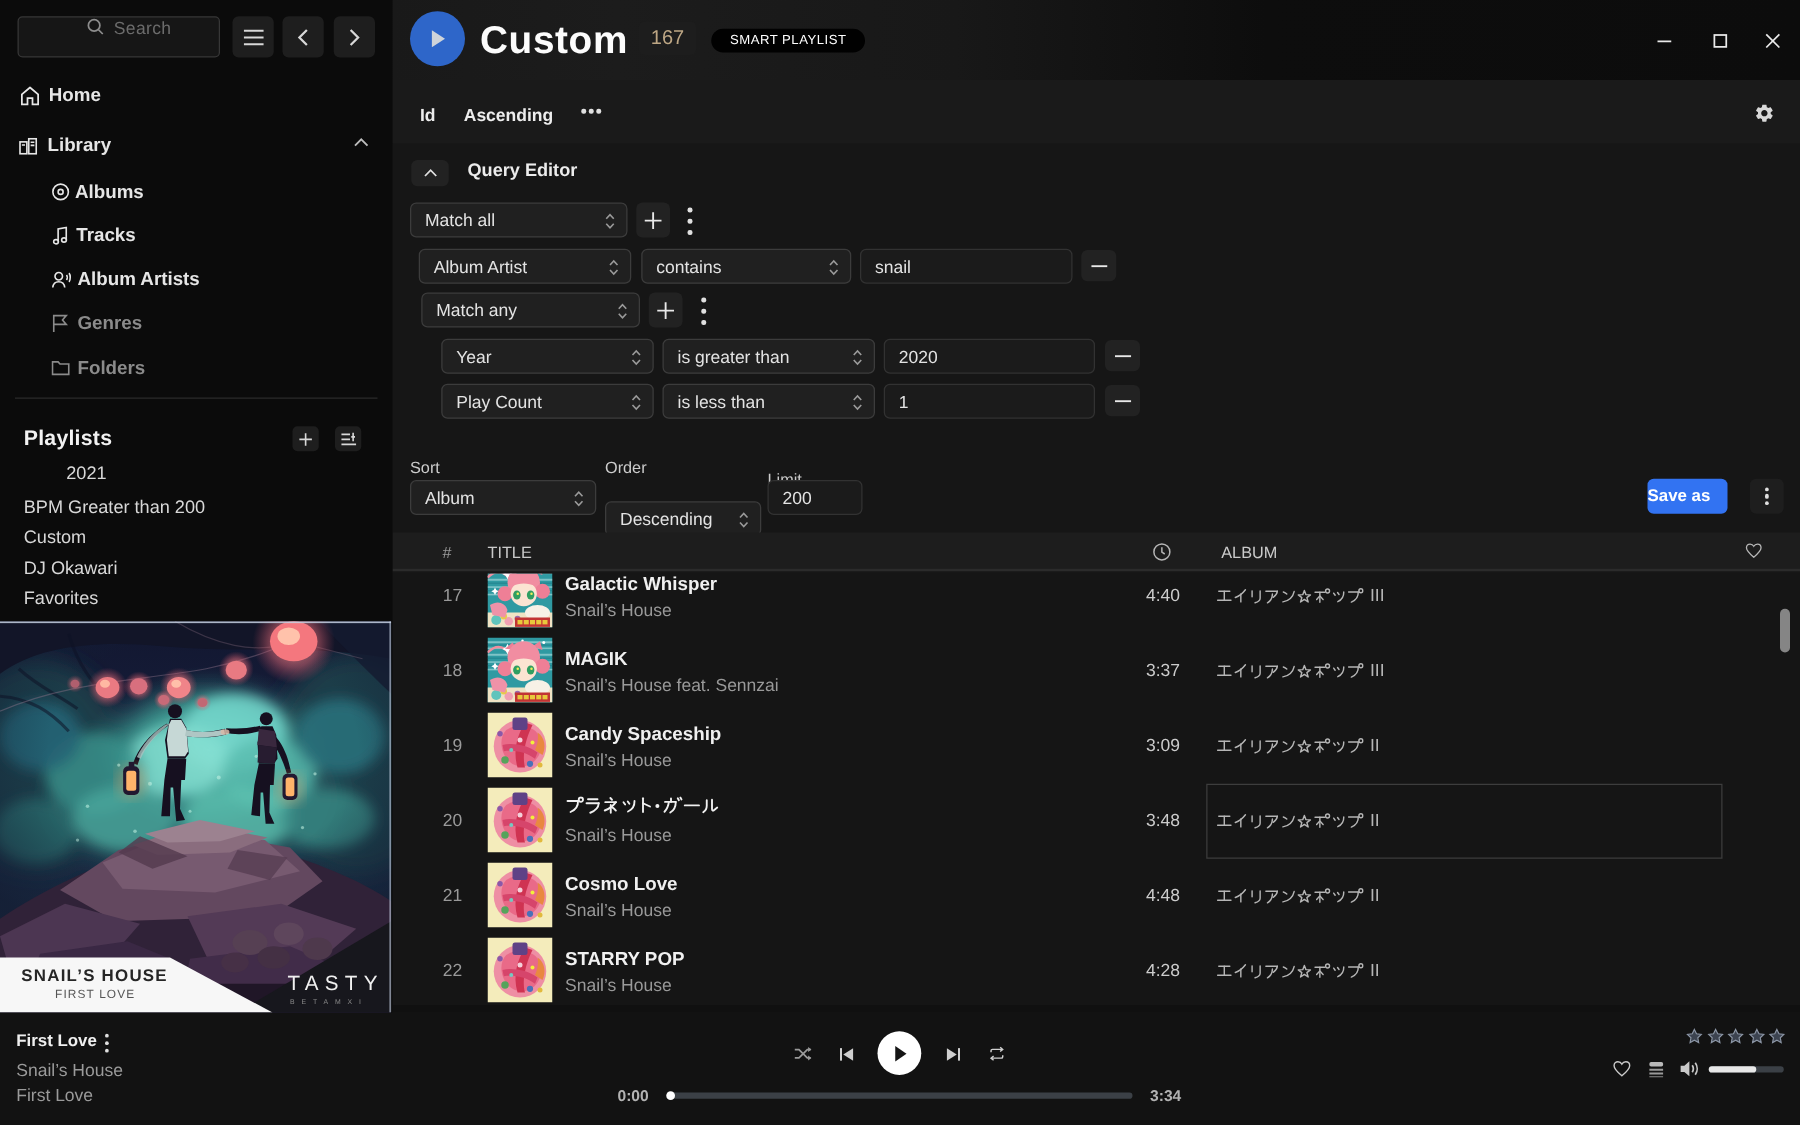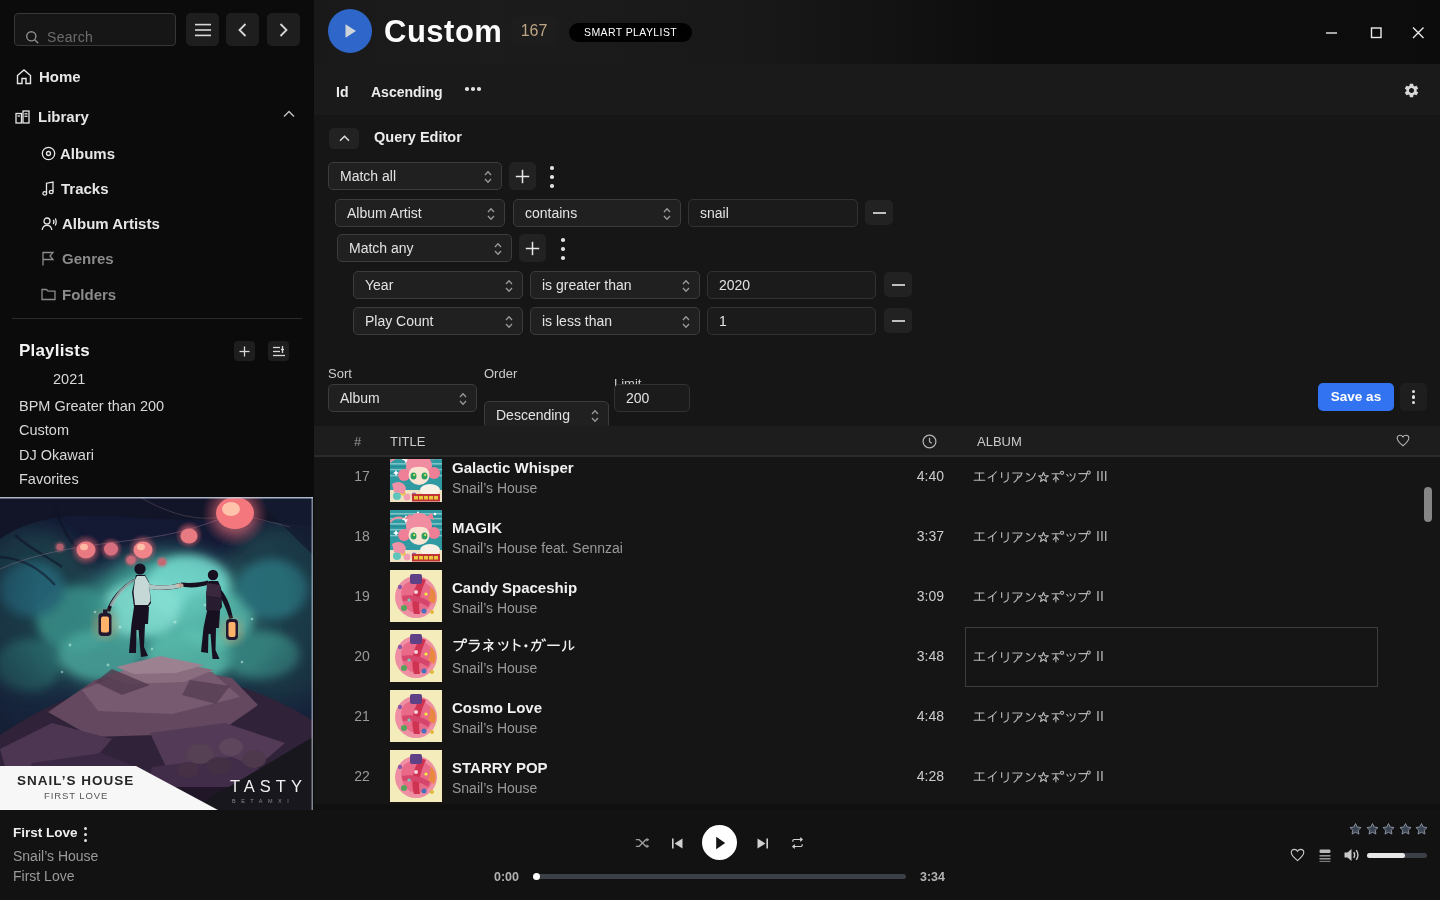--- a/index.html
+++ b/index.html
@@ -5,21 +5,21 @@
   * { margin:0; padding:0; box-sizing:border-box; }
   html,body { width:1440px; height:900px; overflow:hidden; background:#161616;
     font-family:"Liberation Sans", sans-serif; }
   .abs { position:absolute; }
   #app { position:relative; width:1440px; height:900px; }
 
   
   #sidebar { position:absolute; left:0; top:0; width:314px; height:810px; background:#0b0b0b; z-index:5; }
   .sbtn { position:absolute; background:#1e1e1e; border-radius:5px; display:flex; align-items:center; justify-content:center; }
   #searchbox { position:absolute; left:14px; top:13px; width:162px; height:33px; background:#161616;
-     border:1px solid #373737; border-radius:4px; display:flex; align-items:flex-end; }
+     border:1px solid #373737; border-radius:4px; display:flex; align-items:flex-start;padding-left:44px; }
   #searchbox span { color:#6c6c6c; font-size:14px; margin-left:7px; letter-spacing:.3px;}
   .navrow { position:absolute; display:flex; align-items:center; color:#e6e6e6; font-weight:bold; }
   .navrow svg { flex:0 0 auto; }
   .subgray { color:#8b8b8b !important; }
   #plist-title { position:absolute; left:19px; top:341px; font-size:17px; font-weight:bold; color:#f2f2f2; letter-spacing:.2px;}
   .plitem { position:absolute; left:19px; color:#d8d8d8; font-size:14.5px; }
 
   
   #headerband { position:absolute; left:314px; top:0; width:1126px; height:64px;
      background:linear-gradient(90deg,#191919 0%,#1c1c1c 16%,#181818 40%,#0d0d0d 62%,#0c0c0c 100%); }
@@ -41,22 +41,22 @@
   #query { position:absolute; left:314px; top:115px; width:1126px; height:311px; background:#161616; }
   .sel, .inp { position:absolute; height:28px; background:#202020; border:1px solid #3c3c3c;
      border-radius:5px; color:#e3e3e3; font-size:14px; line-height:26px; padding-left:11px; }
   .inp { background:#1b1b1b; border-color:#323232; }
   .sel .chev { position:absolute; right:9px; top:6px; }
   .sqbtn { position:absolute; width:27px; height:28px; background:#222222; border-radius:5px;
      display:flex; align-items:center; justify-content:center; color:#e8e8e8; }
   .vdots { position:absolute; width:4px; }
   .vdots i { display:block; width:3.6px; height:3.6px; border-radius:50%; background:#e0e0e0; margin:0 0 5.4px 0;}
   .qlabel { position:absolute; color:#cccccc; font-size:13px; }
-  #saveas { position:absolute; left:1318px; top:383px; width:76px; height:28px; background:#3273f2;
-     border-radius:5px; color:#fff; font-weight:bold; font-size:13.5px; text-align:center; line-height:28px; }
+  #saveas { position:absolute; left:1318px; top:383px; width:64px; height:28px; background:#3273f2;
+     border-radius:5px; color:#fff; font-weight:bold; font-size:13.5px; text-align:left; line-height:28px; }
 
   
   #thead { position:absolute; left:314px; top:426px; width:1126px; height:31px; background:#1d1d1d;
      border-bottom:2px solid #2b2b2b; }
   .thtxt { position:absolute; color:#b9b9b9; font-size:13px; top:8px; }
   #rows { position:absolute; left:314px; top:459px; width:1126px; height:345px; overflow:hidden; background:#151515; }
   .trow { position:absolute; left:0; width:1126px; height:60px; }
   .tnum { position:absolute; left:20px; width:56px; text-align:center; top:22px; color:#9a9a9a; font-size:14px;}
   .thumb { position:absolute; left:76px; top:4px; width:52px; height:52px; }
   .ttitle { position:absolute; left:138px; top:13px; color:#f0f0f0; font-size:15px; font-weight:bold; }

